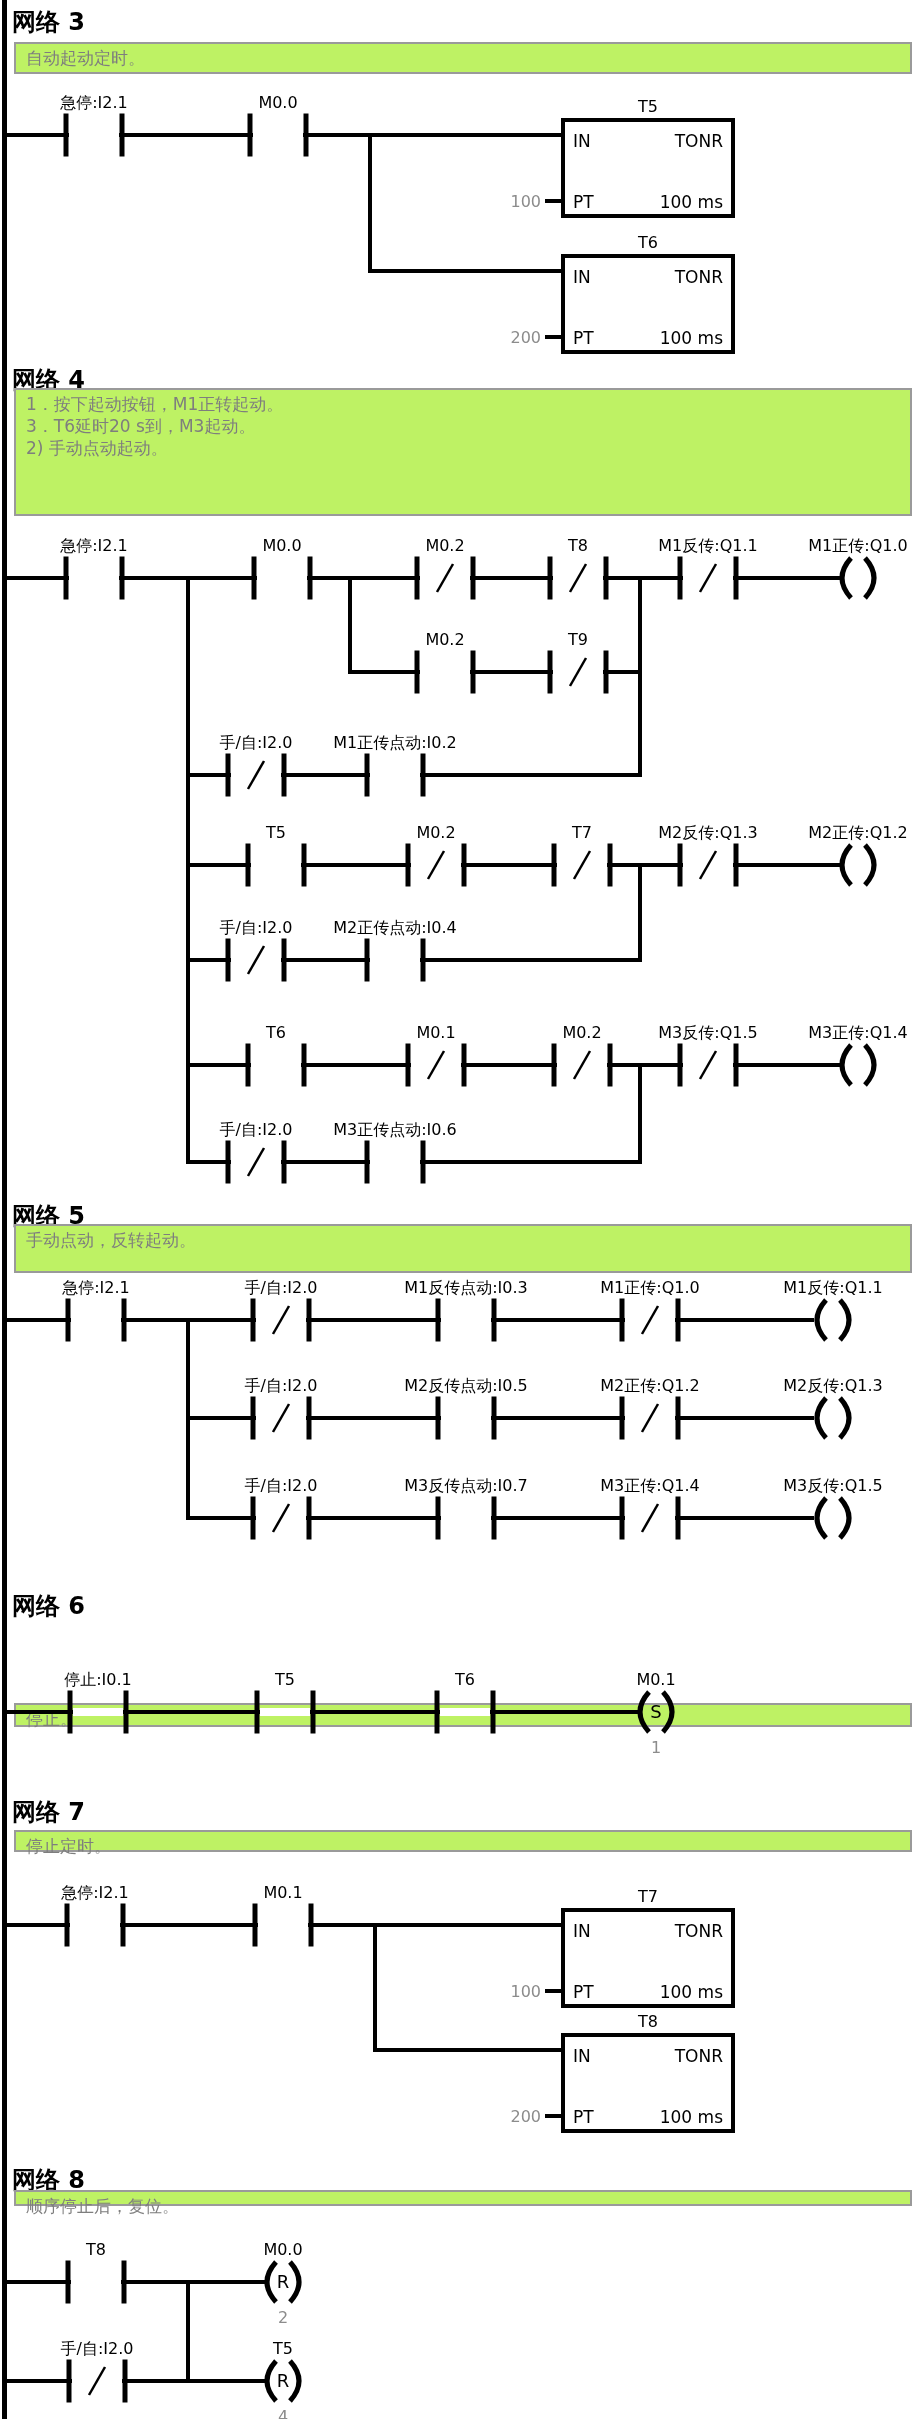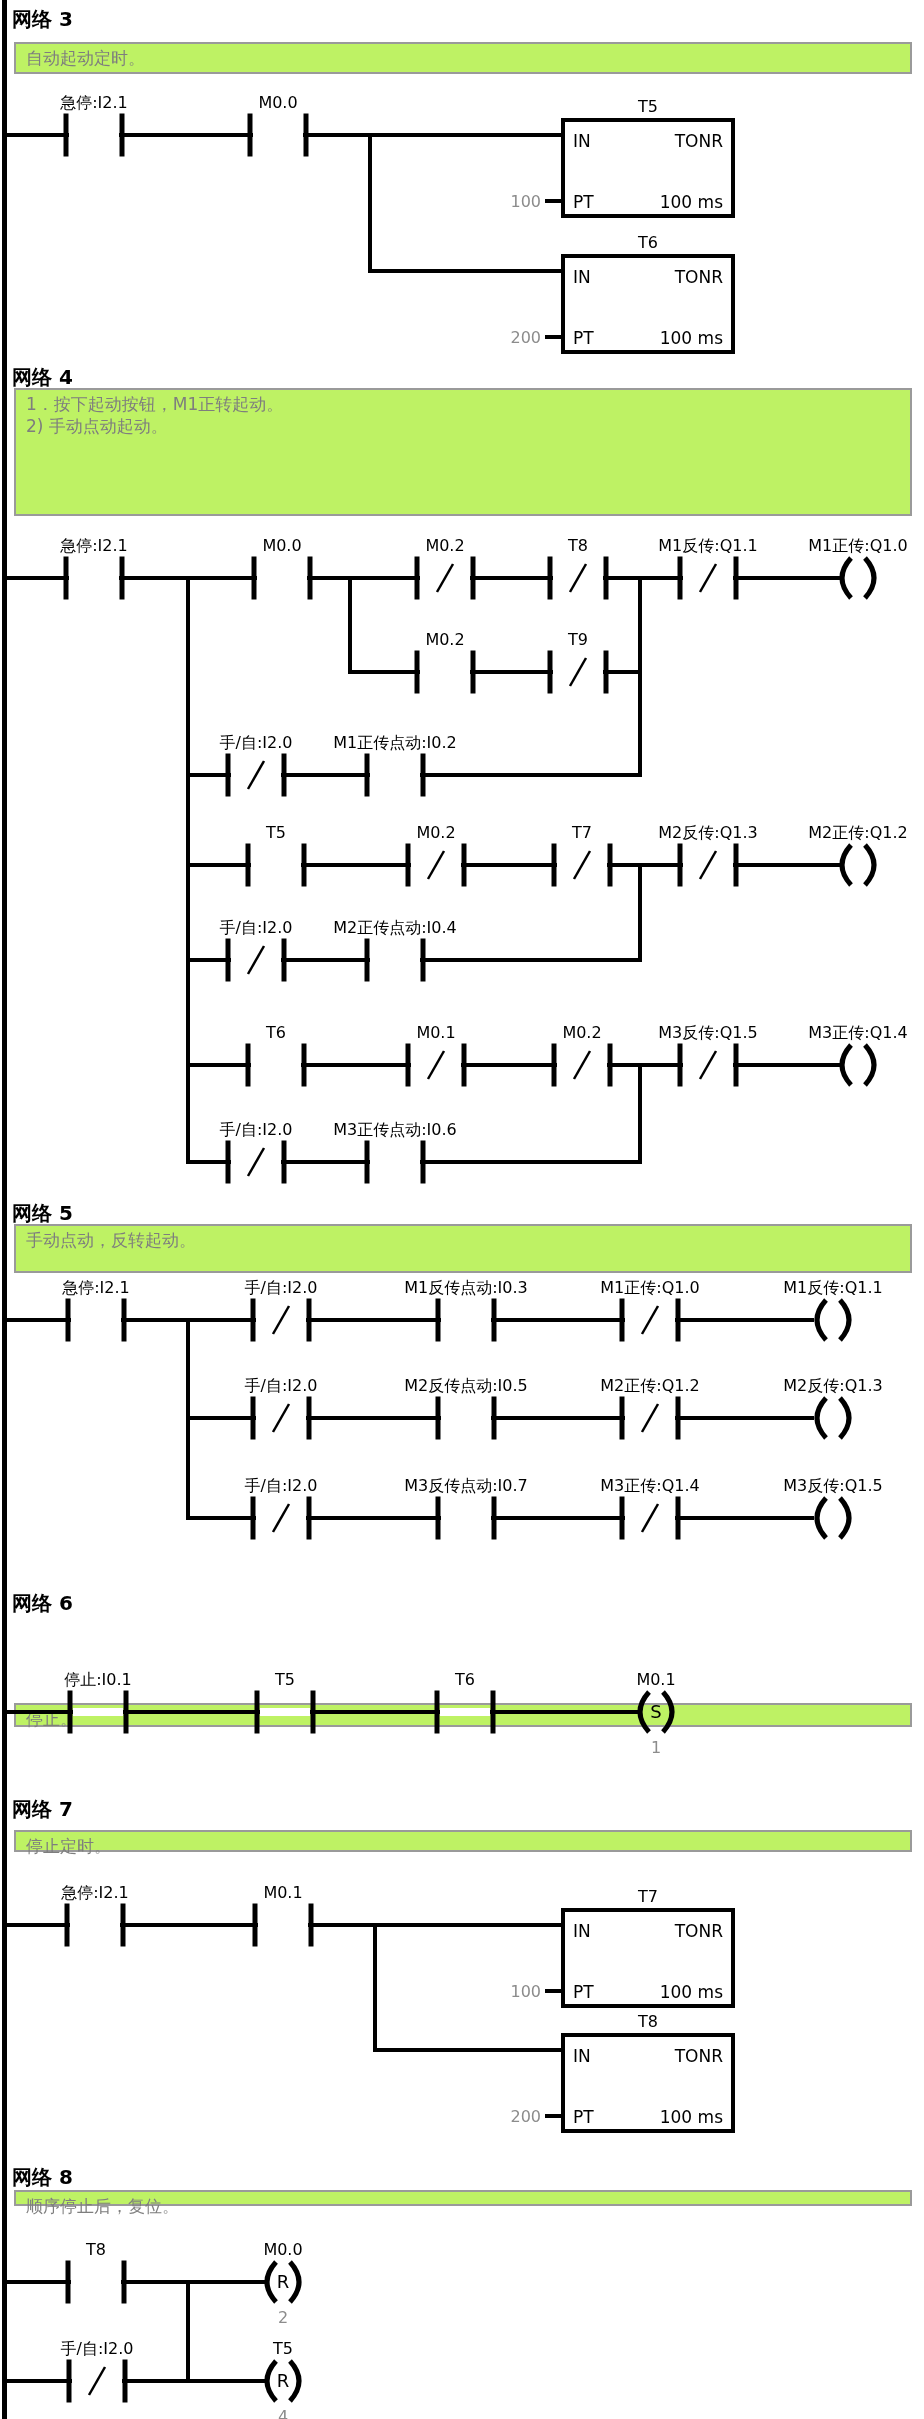--- a/index.html
+++ b/index.html
@@ -1,19 +1,19 @@
 <!DOCTYPE html>
 <html><head>
 <meta charset="utf-8">
 <style>
   html,body{margin:0;padding:0;background:#fff;}
   #canvas{position:relative;width:924px;height:2419px;background:#fff;overflow:hidden;
           font-family:"DejaVu Sans","Liberation Sans",sans-serif;}
   .rail{position:absolute;top:0;left:2px;width:5px;height:2419px;background:#000;}
-  .net-title{position:absolute;left:12px;font-size:20px;font-weight:bold;color:#000;white-space:nowrap;}
+  .net-title{position:absolute;left:12px;font-size:24px;font-weight:bold;color:#000;white-space:nowrap;}
   .net-comment{position:absolute;left:14px;width:898px;box-sizing:border-box;
                background:#bef264;border:2px solid #9a9a9a;color:#7e7e7e;
                padding:3px 10px;font-size:17px;}
   .cline{line-height:22px;white-space:nowrap;}
   svg.ladder{position:absolute;left:0;overflow:visible;}
   text{font-family:"DejaVu Sans","Liberation Sans",sans-serif;}
   .lbl{font-size:16px;fill:#000;}
   .boxtxt{font-size:17px;fill:#000;}
   .grayv{font-size:16px;fill:#8c8c8c;}
   .coilletter{font-size:18px;fill:#000;}
@@ -62,20 +62,21 @@
         <rect x="253" y="131" width="50" height="8" fill="#fff"></rect>
         <line x1="250" y1="116" x2="250" y2="154" stroke="#000" stroke-width="5" stroke-linecap="square"></line>
         <line x1="306" y1="116" x2="306" y2="154" stroke="#000" stroke-width="5" stroke-linecap="square"></line>
         <text x="278" y="108" text-anchor="middle" class="lbl">M0.0</text>
       </g>
     </svg>
 
   <div class="net-title" style="top:364px">网络 4</div>
   <div class="net-comment" style="top:388px;height:128px">
     <div class="cline">1．按下起动按钮，M1正转起动。</div>
+    <div class="cline">3．T6延时20 s到，M3起动。</div>
     <div class="cline">2) 手动点动起动。</div>
   </div>
   <svg class="ladder" style="top:360px" width="924" height="835">
       <line x1="7" y1="218" x2="838" y2="218" stroke="#000" stroke-width="4" stroke-linecap="square"></line>
       <line x1="188" y1="218" x2="188" y2="802" stroke="#000" stroke-width="4" stroke-linecap="square"></line>
       <line x1="350" y1="218" x2="350" y2="312" stroke="#000" stroke-width="4" stroke-linecap="square"></line>
       <line x1="350" y1="312" x2="640" y2="312" stroke="#000" stroke-width="4" stroke-linecap="square"></line>
       <line x1="640" y1="218" x2="640" y2="415" stroke="#000" stroke-width="4" stroke-linecap="square"></line>
       <line x1="188" y1="415" x2="640" y2="415" stroke="#000" stroke-width="4" stroke-linecap="square"></line>
       <line x1="188" y1="505" x2="838" y2="505" stroke="#000" stroke-width="4" stroke-linecap="square"></line>

